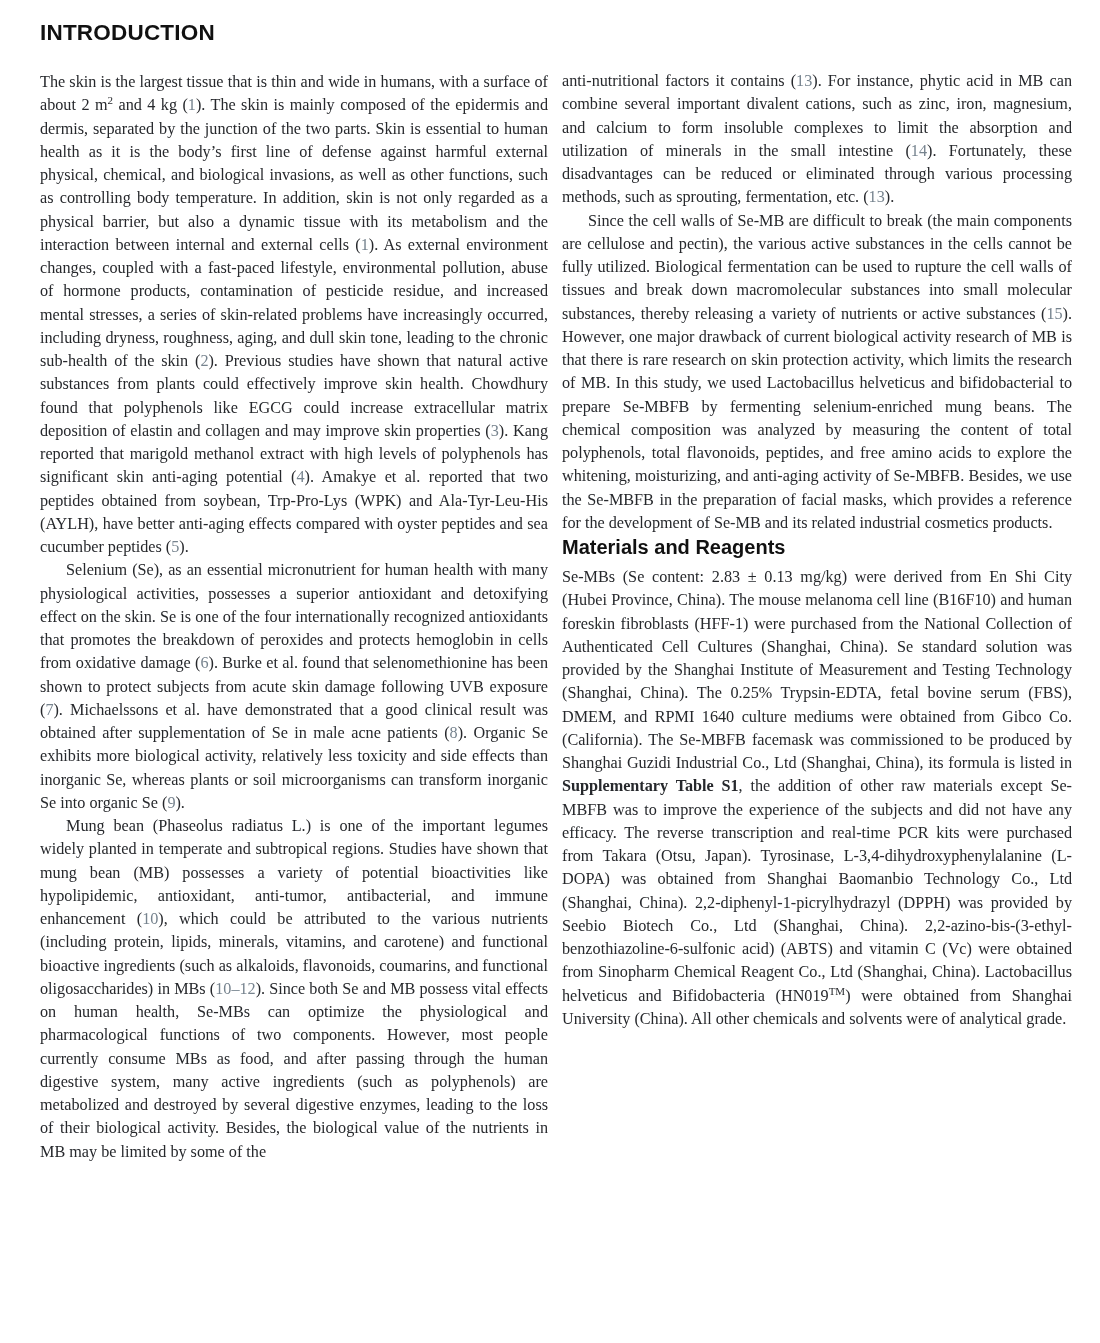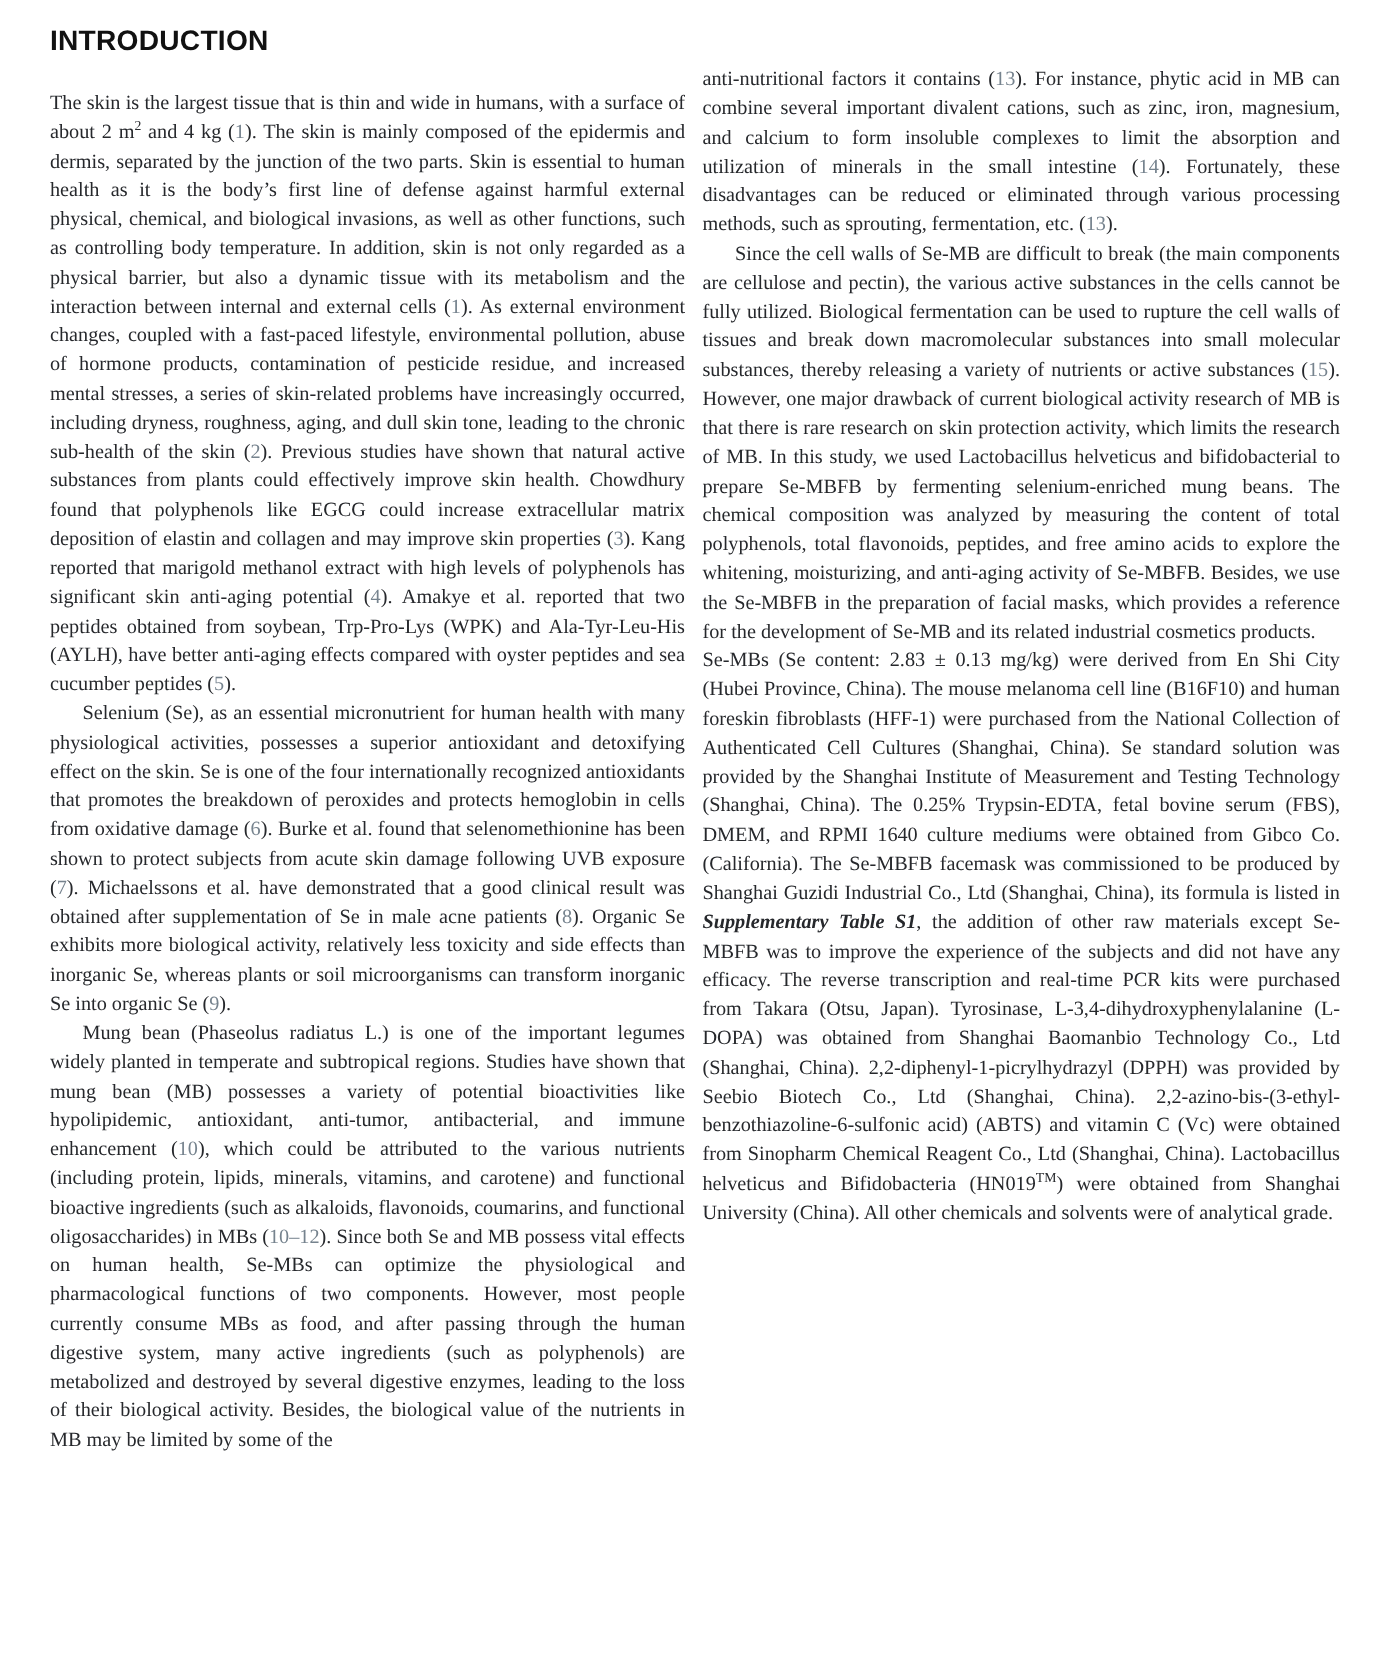--- a/index.html
+++ b/index.html
@@ -41,36 +41,37 @@
     font-size: 20px;
     line-height: 24px;
     color: var(--heading-color, #111111);
     margin: 0 0 7px 0;
     text-align: left;
   }
   .block-h1 + .block-h2 { margin-top: -10px; }
 
   .block-p { margin: 0; }
   .block-p.indent { text-indent: 26px; }
-  .col-right .block-p:first-child { margin-top: 32px; }
+  .col-right .block-p:first-child { margin-top: 50px; }
 
   .seg-plain  {}
   .seg-italic { }
-  .seg-bold   { font-weight: bold; font-style: italic; }
+  .seg-bold   { font-weight: bold; }
   .seg-cite   { color: var(--cite-color, #76838e); }
   .seg-sup    { vertical-align: super; font-size: 0.68em; line-height: 0; }
 </style>
 </head>
 <body>
 
 <div class="page">
   <div class="column col-left">
       <h1 class="block-h1">INTRODUCTION</h1>
       <p class="block-p"><span class="seg-plain">The skin is the largest tissue that is thin and wide in humans, with a surface of about 2 m</span><span class="seg-sup">2</span><span class="seg-plain"> and 4 kg (</span><span class="seg-cite">1</span><span class="seg-plain">). The skin is mainly composed of the epidermis and dermis, separated by the junction of the two parts. Skin is essential to human health as it is the body’s first line of defense against harmful external physical, chemical, and biological invasions, as well as other functions, such as controlling body temperature. In addition, skin is not only regarded as a physical barrier, but also a dynamic tissue with its metabolism and the interaction between internal and external cells (</span><span class="seg-cite">1</span><span class="seg-plain">). As external environment changes, coupled with a fast-paced lifestyle, environmental pollution, abuse of hormone products, contamination of pesticide residue, and increased mental stresses, a series of skin-related problems have increasingly occurred, including dryness, roughness, aging, and dull skin tone, leading to the chronic sub-health of the skin (</span><span class="seg-cite">2</span><span class="seg-plain">). Previous studies have shown that natural active substances from plants could effectively improve skin health. Chowdhury found that polyphenols like EGCG could increase extracellular matrix deposition of elastin and collagen and may improve skin properties (</span><span class="seg-cite">3</span><span class="seg-plain">). Kang reported that marigold methanol extract with high levels of polyphenols has significant skin anti-aging potential (</span><span class="seg-cite">4</span><span class="seg-plain">). Amakye et al. reported that two peptides obtained from soybean, Trp-Pro-Lys (WPK) and Ala-Tyr-Leu-His (AYLH), have better anti-aging effects compared with oyster peptides and sea cucumber peptides (</span><span class="seg-cite">5</span><span class="seg-plain">).</span></p>
       <p class="block-p indent"><span class="seg-plain">Selenium (Se), as an essential micronutrient for human health with many physiological activities, possesses a superior antioxidant and detoxifying effect on the skin. Se is one of the four internationally recognized antioxidants that promotes the breakdown of peroxides and protects hemoglobin in cells from oxidative damage (</span><span class="seg-cite">6</span><span class="seg-plain">). Burke et al. found that selenomethionine has been shown to protect subjects from acute skin damage following UVB exposure (</span><span class="seg-cite">7</span><span class="seg-plain">). Michaelssons et al. have demonstrated that a good clinical result was obtained after supplementation of Se in male acne patients (</span><span class="seg-cite">8</span><span class="seg-plain">). Organic Se exhibits more biological activity, relatively less toxicity and side effects than inorganic Se, whereas plants or soil microorganisms can transform inorganic Se into organic Se (</span><span class="seg-cite">9</span><span class="seg-plain">).</span></p>
       <p class="block-p indent"><span class="seg-plain">Mung bean (</span><span class="seg-italic">Phaseolus radiatus</span><span class="seg-plain"> L.) is one of the important legumes widely planted in temperate and subtropical regions. Studies have shown that mung bean (MB) possesses a variety of potential bioactivities like hypolipidemic, antioxidant, anti-tumor, antibacterial, and immune enhancement (</span><span class="seg-cite">10</span><span class="seg-plain">), which could be attributed to the various nutrients (including protein, lipids, minerals, vitamins, and carotene) and functional bioactive ingredients (such as alkaloids, flavonoids, coumarins, and functional oligosaccharides) in MBs (</span><span class="seg-cite">10–12</span><span class="seg-plain">). Since both Se and MB possess vital effects on human health, Se-MBs can optimize the physiological and pharmacological functions of two components. However, most people currently consume MBs as food, and after passing through the human digestive system, many active ingredients (such as polyphenols) are metabolized and destroyed by several digestive enzymes, leading to the loss of their biological activity. Besides, the biological value of the nutrients in MB may be limited by some of the</span></p>
     </div>
   <div class="column col-right">
       <p class="block-p"><span class="seg-plain">anti-nutritional factors it contains (</span><span class="seg-cite">13</span><span class="seg-plain">). For instance, phytic acid in MB can combine several important divalent cations, such as zinc, iron, magnesium, and calcium to form insoluble complexes to limit the absorption and utilization of minerals in the small intestine (</span><span class="seg-cite">14</span><span class="seg-plain">). Fortunately, these disadvantages can be reduced or eliminated through various processing methods, such as sprouting, fermentation, etc. (</span><span class="seg-cite">13</span><span class="seg-plain">).</span></p>
       <p class="block-p indent"><span class="seg-plain">Since the cell walls of Se-MB are difficult to break (the main components are cellulose and pectin), the various active substances in the cells cannot be fully utilized. Biological fermentation can be used to rupture the cell walls of tissues and break down macromolecular substances into small molecular substances, thereby releasing a variety of nutrients or active substances (</span><span class="seg-cite">15</span><span class="seg-plain">). However, one major drawback of current biological activity research of MB is that there is rare research on skin protection activity, which limits the research of MB. In this study, we used </span><span class="seg-italic">Lactobacillus helveticus</span><span class="seg-plain"> and </span><span class="seg-italic">bifidobacterial</span><span class="seg-plain"> to prepare Se-MBFB by fermenting selenium-enriched mung beans. The chemical composition was analyzed by measuring the content of total polyphenols, total flavonoids, peptides, and free amino acids to explore the whitening, moisturizing, and anti-aging activity of Se-MBFB. Besides, we use the Se-MBFB in the preparation of facial masks, which provides a reference for the development of Se-MB and its related industrial cosmetics products.</span></p>
+      <h2 class="block-h2">Materials and Reagents</h2>
       <p class="block-p"><span class="seg-plain">Se-MBs (Se content: 2.83 ± 0.13 mg/kg) were derived from En Shi City (Hubei Province, China). The mouse melanoma cell line (B16F10) and human foreskin fibroblasts (HFF-1) were purchased from the National Collection of Authenticated Cell Cultures (Shanghai, China). Se standard solution was provided by the Shanghai Institute of Measurement and Testing Technology (Shanghai, China). The 0.25% Trypsin-EDTA, fetal bovine serum (FBS), DMEM, and RPMI 1640 culture mediums were obtained from Gibco Co. (California). The Se-MBFB facemask was commissioned to be produced by Shanghai Guzidi Industrial Co., Ltd (Shanghai, China), its formula is listed in </span><span class="seg-bold">Supplementary Table S1</span><span class="seg-plain">, the addition of other raw materials except Se-MBFB was to improve the experience of the subjects and did not have any efficacy. The reverse transcription and real-time PCR kits were purchased from Takara (Otsu, Japan). Tyrosinase, L-3,4-dihydroxyphenylalanine (L-DOPA) was obtained from Shanghai Baomanbio Technology Co., Ltd (Shanghai, China). 2,2-diphenyl-1-picrylhydrazyl (DPPH) was provided by Seebio Biotech Co., Ltd (Shanghai, China). 2,2-azino-bis-(3-ethyl-benzothiazoline-6-sulfonic acid) (ABTS) and vitamin C (Vc) were obtained from Sinopharm Chemical Reagent Co., Ltd (Shanghai, China). </span><span class="seg-italic">Lactobacillus helveticus</span><span class="seg-plain"> and </span><span class="seg-italic">Bifidobacteria</span><span class="seg-plain"> (</span><span class="seg-italic">HN019</span><span class="seg-sup">TM</span><span class="seg-plain">) were obtained from Shanghai University (China). All other chemicals and solvents were of analytical grade.</span></p>
     </div>
 </div>
 
 </body></html>

